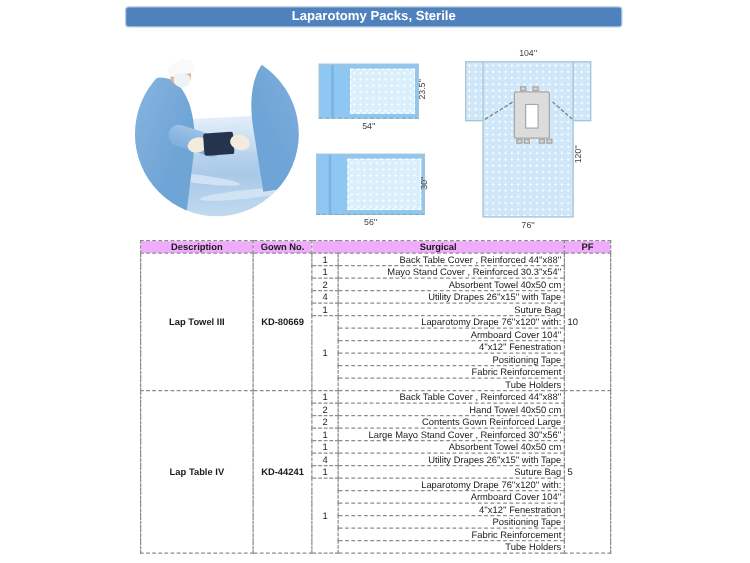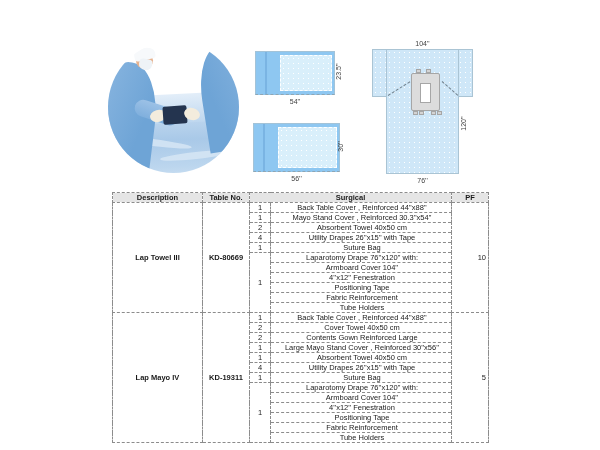--- a/index.html
+++ b/index.html
@@ -79,31 +79,32 @@
            background:#ffffff; border:1px solid #a6a6a6; }
   .t-tab { position:absolute; width:5px; height:4px; background:#d4d4d4; border:1px solid #a6a6a6; }
   .t-dash { position:absolute; border-top:1px dashed #70828f; transform-origin:left center; }
 
   
   .tablewrap { position:absolute; left:112px; top:192px; }
   table.catalog { border-collapse:collapse; table-layout:fixed; width:376px;
                   font-size:7.5px; color:#1a1a1a; }
   .catalog th, .catalog td { border:1px dashed #8c8c8c; padding:0 2px; height:9px;
                   line-height:9px; overflow:hidden; white-space:nowrap; }
-  .catalog th { background:#e5e5e5; font-weight:bold; text-align:center; height:10px; }
+  .catalog th { background:#f0abfc; font-weight:bold; text-align:center; height:10px; }
   .catalog td.desc, .catalog td.code { font-weight:bold; text-align:center; vertical-align:middle; }
   .catalog td.qty { text-align:center; }
-  .catalog td.pf { text-align:right; vertical-align:middle; }
-  .catalog td.item { text-align:center; padding-left:4px; }
+  .catalog td.pf { text-align:left; vertical-align:middle; }
+  .catalog td.item { text-align:right; padding-left:4px; }
 </style>
 </head>
 <body>
 
 <div class="page">
 
+  <div class="banner">Laparotomy Packs, Sterile</div>
 
   <div class="photo">
     <div class="ph-lower"></div>
     <div class="ph-table"></div>
     <div class="ph-fold1"></div>
     <div class="ph-fold2"></div>
     <div class="ph-surg-right"></div>
     <div class="ph-glove-right"></div>
     <div class="ph-surg-left"></div>
     <div class="ph-arm-left"></div>
@@ -151,21 +152,21 @@
       <colgroup>
         <col style="width:90px">
           <col style="width:47px">
           <col style="width:21px">
         <col style="width:181px">
           <col style="width:37px">
       </colgroup>
       <thead>
         <tr>
           <th>Description</th>
-          <th>Table No.</th>
+          <th>Gown No.</th>
           <th colspan="2">Surgical</th>
           <th>PF</th>
         </tr>
       </thead>
       <tbody>
 
         <tr>
           <td class="desc" rowspan="11">Lap Towel III</td>
           <td class="code" rowspan="11">KD-80669</td>
           <td class="qty">1</td>
@@ -202,29 +203,29 @@
             <td class="item">Positioning Tape</td>
           </tr>
         <tr>
             <td class="item">Fabric Reinforcement</td>
           </tr>
         <tr>
             <td class="item">Tube Holders</td>
           </tr>
 
         <tr>
-          <td class="desc" rowspan="13">Lap Mayo IV</td>
-          <td class="code" rowspan="13">KD-19311</td>
+          <td class="desc" rowspan="13">Lap Table IV</td>
+          <td class="code" rowspan="13">KD-44241</td>
           <td class="qty">1</td>
           <td class="item">Back Table Cover , Reinforced 44''x88''</td>
           <td class="pf" rowspan="13">5</td>
         </tr>
         <tr>
           <td class="qty">2</td>
-          <td class="item">Cover Towel 40x50 cm</td>
+          <td class="item">Hand Towel 40x50 cm</td>
         </tr>
         <tr>
           <td class="qty">2</td>
           <td class="item">Contents Gown Reinforced Large</td>
         </tr>
         <tr>
           <td class="qty">1</td>
           <td class="item">Large Mayo Stand Cover , Reinforced 30''x56''</td>
         </tr>
         <tr>

